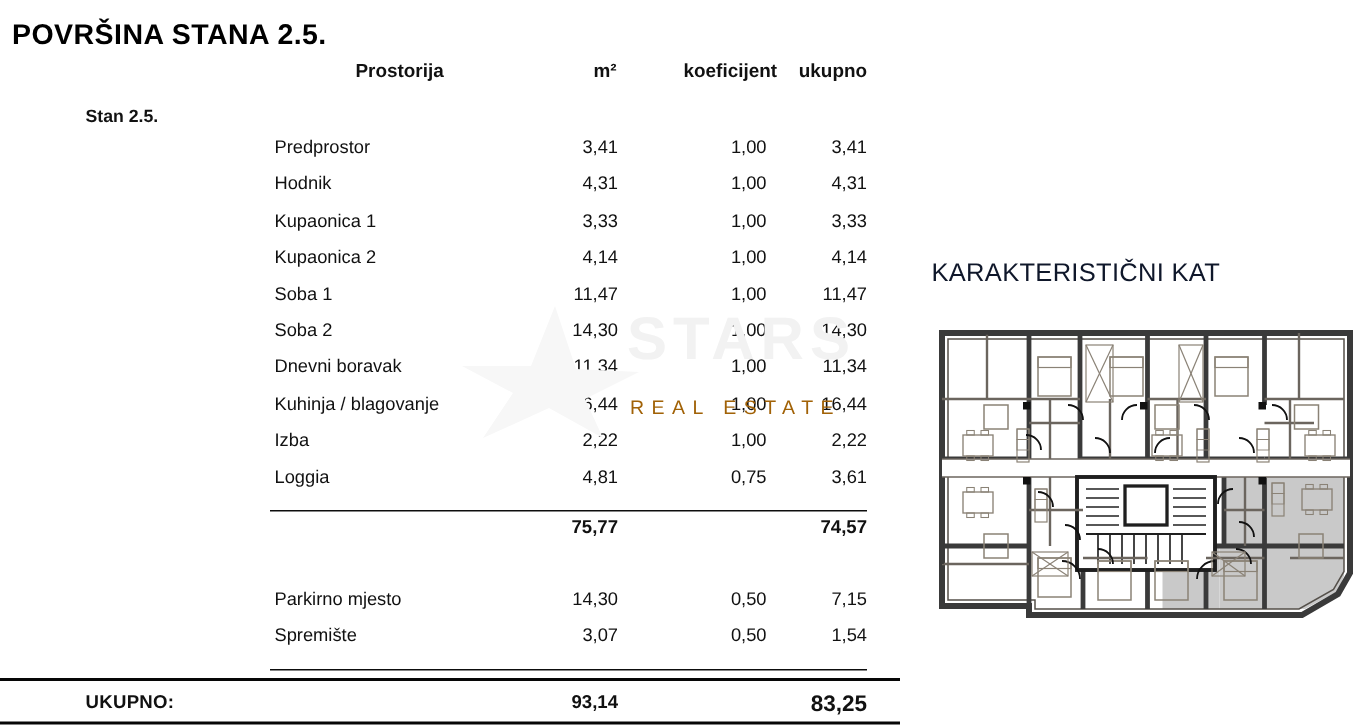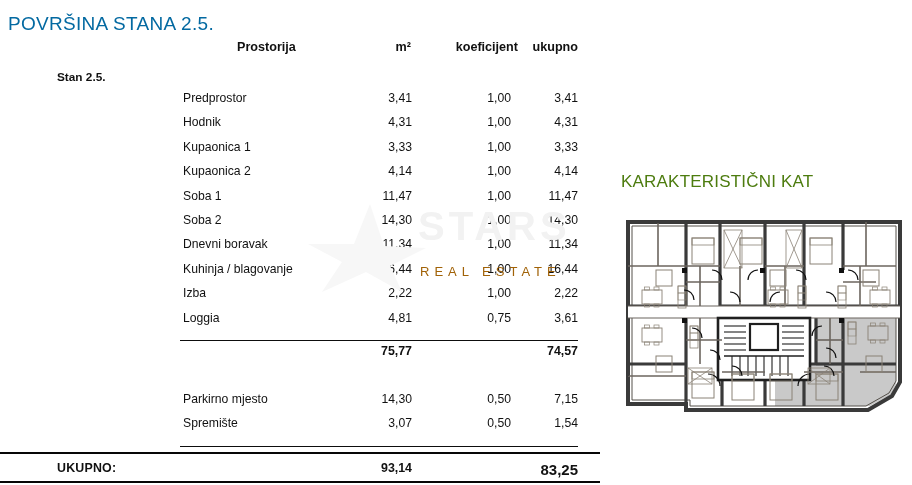--- a/index.html
+++ b/index.html
@@ -47,22 +47,23 @@
     font-family: "Liberation Sans", sans-serif;
   }
 
   
   #doc-title {
     position: absolute;
     left: 8px;
     top: 13px;
     font-size: 19px;
     letter-spacing: 0.3px;
-    color: #0369a1;
+    color: #000000;
     white-space: nowrap;
+    font-weight: bold;
   }
 
   
   #area-table {
     position: absolute;
     left: 0;
     top: 40px;
     width: 600px;
   }
   .trow {
@@ -175,21 +176,21 @@
     top: 160px;
     width: 300px;
     height: 290px;
   }
   #floorplan-title {
     position: absolute;
     left: 9px;
     top: 12px;
     font-size: 17px;
     letter-spacing: 0.2px;
-    color: #4d7c0f;
+    color: #0f172a;
     white-space: nowrap;
   }
   #floorplan-figure {
     position: absolute;
     left: 8px;
     top: 54px;
     width: 290px;
     height: 222px;
   }
   #floorplan-figure svg { display: block; }

